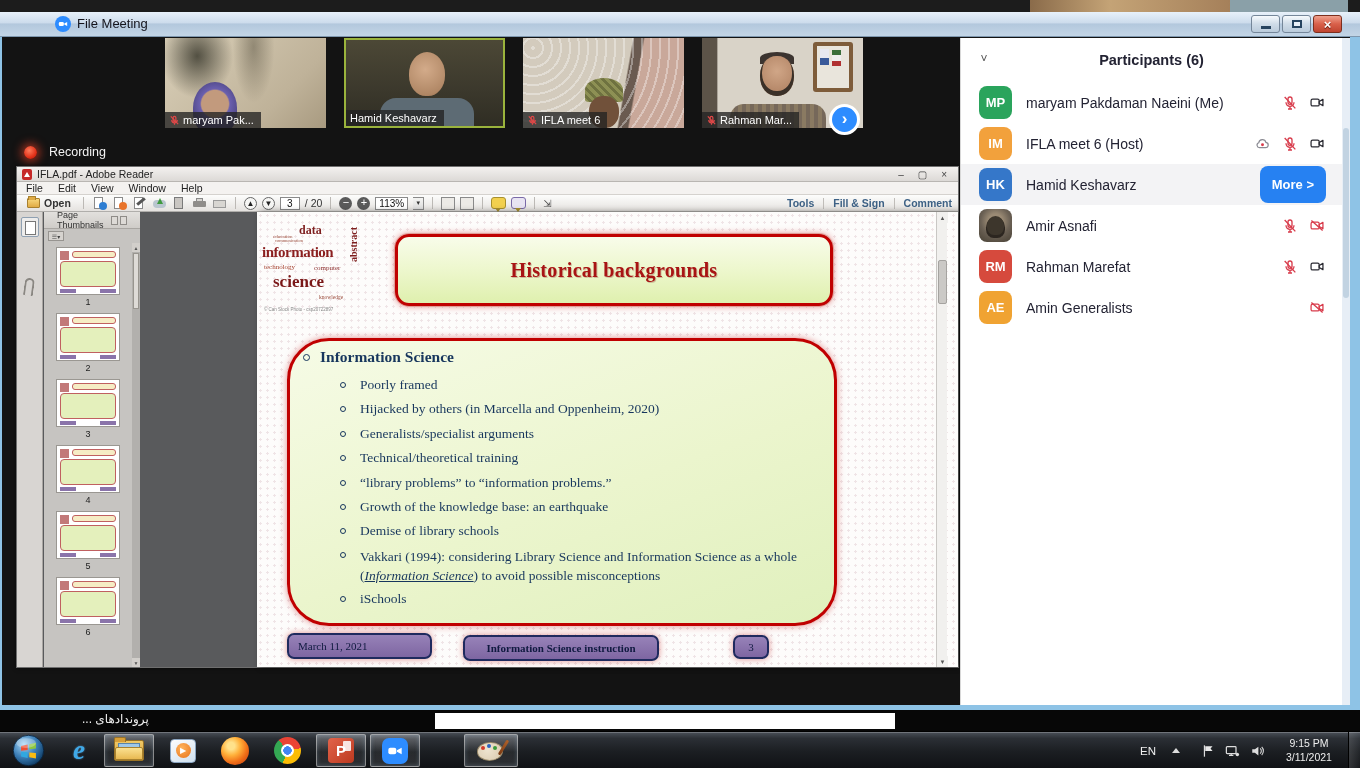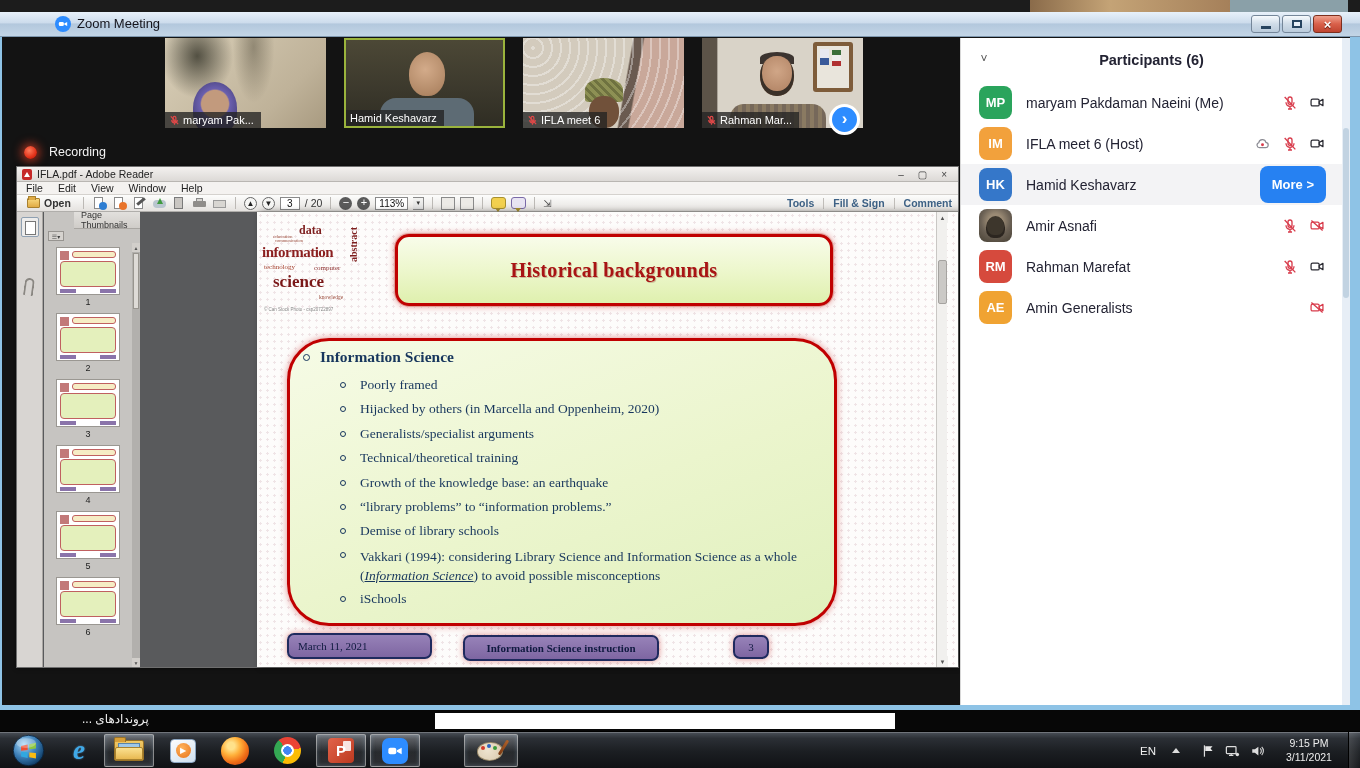--- a/index.html
+++ b/index.html
@@ -142,21 +142,21 @@
   
   .pdf-content{position:absolute;left:0;top:45px;width:941px;height:455px;background:#595a5c;}
   .nav-rail{position:absolute;left:0;top:0;width:26px;height:100%;background:#d8d5d2;border-right:1px solid #a9a6a2;}
   .rail-pages{position:absolute;left:4px;top:5px;width:18px;height:20px;background:#edeceb;border:1px solid #8fa0b2;
      border-radius:2px;}
   .rail-pages::before{content:"";position:absolute;left:3px;top:3px;width:9px;height:12px;background:#fff;border:1px solid #777;}
   .rail-clip{position:absolute;left:7px;top:66px;width:10px;height:18px;border:2px solid #8a8782;
      border-radius:5px 5px 2px 2px;border-bottom:none;transform:rotate(8deg);}
   .thumb-panel{position:absolute;left:27px;top:0;width:96px;height:100%;background:#c6c4c1;}
   .tp-header{position:absolute;left:0;top:0;width:100%;height:17px;background:linear-gradient(#e2e0dd,#cfccc8);
-     border-bottom:1px solid #a9a6a2;font-size:9px;color:#333;display:flex;align-items:center;padding:0 7px;gap:2px;margin-left:30px;}
+     border-bottom:1px solid #a9a6a2;font-size:9px;color:#333;display:flex;align-items:center;padding:0 13px;gap:2px;}
   .tp-hbtn{width:9px;height:9px;border:1px solid #8f8c88;background:#dddad6;margin-left:auto;}
   .tp-hbtn + .tp-hbtn{margin-left:0;}
   .tp-opts{position:absolute;left:0;top:17px;width:100%;height:14px;display:flex;align-items:center;padding:0 4px;}
   .tp-optbtn{width:16px;height:10px;border:1px solid #979490;background:#d6d3cf;font-size:6px;color:#444;
      display:flex;align-items:center;justify-content:center;}
   .tp-list{position:absolute;left:0;top:31px;width:88px;height:calc(100% - 31px);overflow:hidden;
      display:flex;flex-direction:column;align-items:center;padding-top:4px;}
   .tp-scroll{position:absolute;right:0;top:31px;width:8px;height:calc(100% - 31px);background:#b2b0ad;}
   .tp-scroll .arr{position:absolute;left:0;width:8px;height:9px;background:#d2cfcb;font-size:5px;color:#555;
      display:flex;align-items:center;justify-content:center;}
@@ -324,21 +324,21 @@
   </div>
 
   <div class="zoom-win">
     <div class="zoom-titlebar">
       <span class="ztb-icon">
         <svg width="10" height="10" viewBox="0 0 24 24">
             <rect x="2" y="7" width="12" height="10" rx="3" fill="#fff"></rect>
             <path d="M15 11l7-4v10l-7-4z" fill="#fff"></path>
           </svg>
       </span>
-      <span class="ztb-title">Zoom Meeting</span>
+      <span class="ztb-title">File Meeting</span>
       <span class="win-controls">
         <span class="wc-btn wc-min">
             <i></i>
           </span>
         <span class="wc-btn wc-max">
             <i></i>
           </span>
         <span class="wc-btn close wc-close">
             <i>×</i>
           </span>
@@ -606,22 +606,22 @@
               <div class="bullet-h">
                 <span class="mark"></span>
                 <span>Information Science</span>
               </div>
 
               <div class="bullets">
                 <div class="b-item"><span class="mark"></span><span>Poorly framed</span></div>
                 <div class="b-item"><span class="mark"></span><span>Hijacked by others (in Marcella and Oppenheim, 2020)</span></div>
                 <div class="b-item"><span class="mark"></span><span>Generalists/specialist arguments</span></div>
                 <div class="b-item"><span class="mark"></span><span>Technical/theoretical training</span></div>
+                <div class="b-item"><span class="mark"></span><span>“library problems” to  “information problems.”</span></div>
                 <div class="b-item"><span class="mark"></span><span>Growth of the knowledge base: an earthquake</span></div>
-                <div class="b-item"><span class="mark"></span><span>“library problems” to  “information problems.”</span></div>
                 <div class="b-item"><span class="mark"></span><span>Demise of library schools</span></div>
                 <div class="b-item b-wrap">
                   <span class="mark"></span><span>Vakkari (1994): considering Library Science and Information Science as a whole (</span><span class="em-underline">Information Science</span><span>) to avoid possible misconceptions</span>
                 </div>
                 <div class="b-item"><span class="mark"></span><span>iSchools</span></div>
               </div>
 
               <div class="footer-box fb-date">March 11, 2021</div>
               <div class="footer-box fb-center">Information Science instruction</div>
               <div class="footer-box fb-page">3</div>

